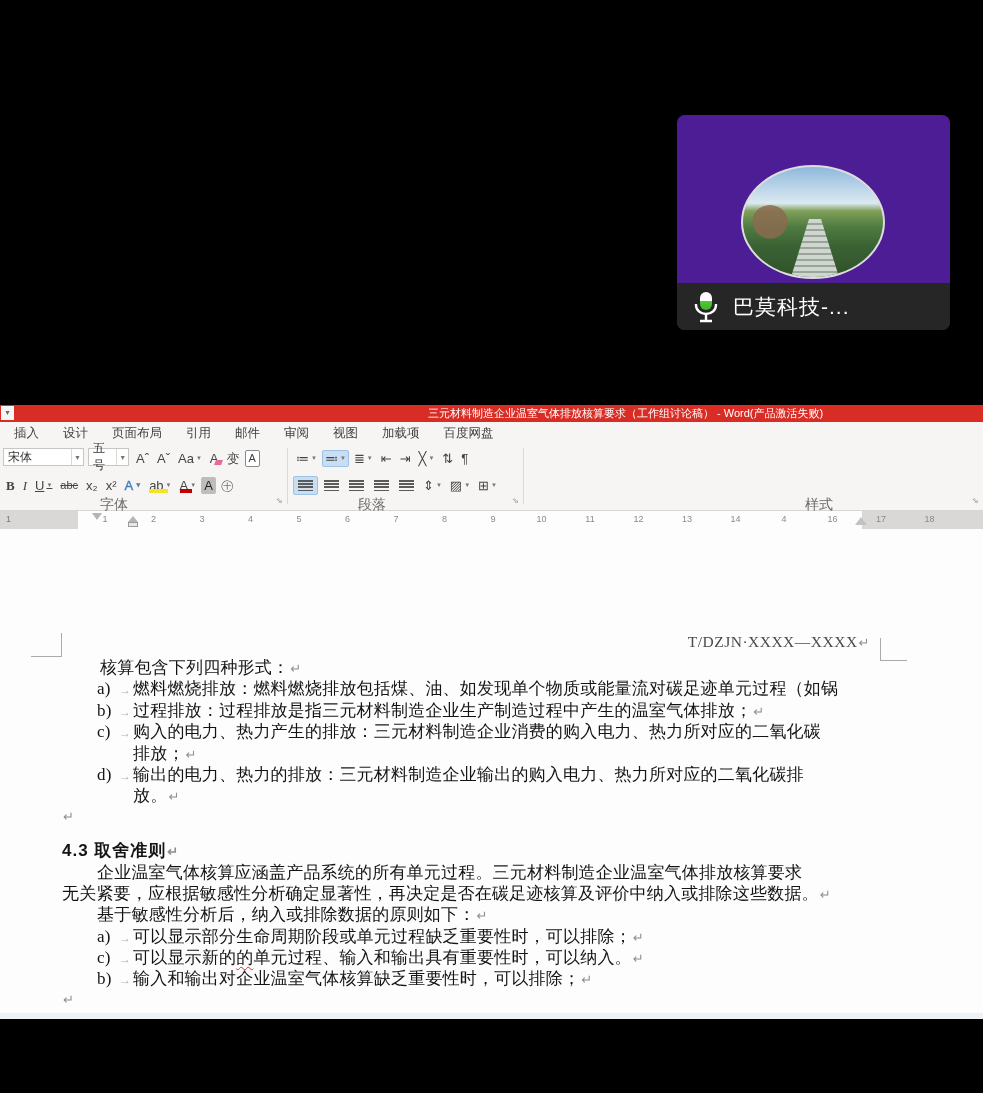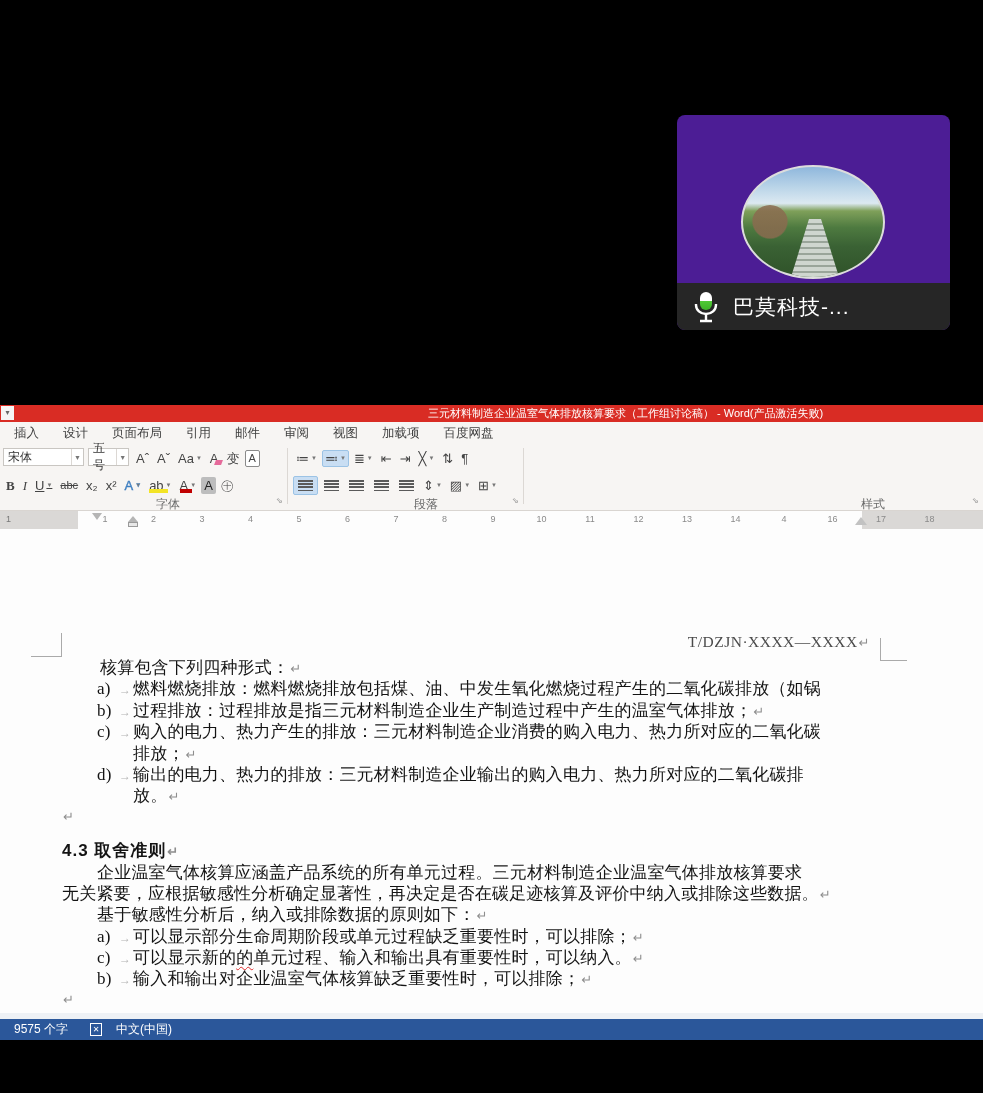--- a/index.html
+++ b/index.html
@@ -29,21 +29,21 @@
        color:#666;font-size:8px;line-height:14px;text-align:center;}
   #title-text{position:absolute;left:428px;top:406px;color:#fff;font-size:11px;white-space:nowrap;}
 
   #tabrow{position:absolute;left:0;top:422px;width:983px;height:22px;background:#f7f5f3;}
   #tabs{display:flex;height:22px;align-items:center;padding-left:2px;}
   .tab{font-size:12.5px;color:#3f3f3f;padding:0 12px;line-height:22px;white-space:nowrap;}
 
   #ribbon{position:absolute;left:0;top:444px;width:983px;height:67px;background:#f7f5f3;
           border-bottom:1px solid #d9d5d1;box-sizing:border-box;}
   .vdiv{position:absolute;top:4px;height:56px;width:1px;background:#dcd8d4;}
-  .grplabel{position:absolute;top:52px;font-size:12px;color:#6a6a6a;text-align:right;}
+  .grplabel{position:absolute;top:52px;font-size:14px;color:#6a6a6a;text-align:left;}
   .launcher{position:absolute;top:52px;font-size:8px;color:#8a8a8a;}
 
   .combo{position:absolute;height:18px;background:#fff;border:1px solid #c9c6c2;box-sizing:border-box;
          font-size:12px;color:#333;display:flex;align-items:center;padding-left:4px;}
   .combo .arr{margin-left:auto;border-left:1px solid #dcd8d4;width:11px;text-align:center;
          color:#777;font-size:7px;height:100%;display:flex;align-items:center;justify-content:center;}
 
   .iconrow{position:absolute;display:flex;align-items:center;}
   .ibtn{display:flex;align-items:flex-end;padding:1px 3px;margin:0 1px;border-radius:2px;
         font-size:13px;color:#444;line-height:15px;position:relative;}
@@ -362,37 +362,32 @@
   </div>
 
   <div id="document">
     <div class="corner1"></div>
     <div class="corner2"></div>
     <div id="doc-header">
       <span>T/DZJN·XXXX—XXXX</span><span class="pil">↵</span>
     </div>
     <div id="doc-lines">
         <div class="line" style="padding-left: 38px;"><span>核算包含下列四种形式：</span><span class="pil">↵</span></div>
-        <div class="line" style="padding-left: 35px;"><span class="lbl">a)</span><span class="tabm">→</span><span>燃料燃烧排放：燃料燃烧排放包括煤、油、中发生氧化燃烧过程产生的二氧化碳排放（如锅</span></div>
+        <div class="line" style="padding-left: 35px;"><span class="lbl">a)</span><span class="tabm">→</span><span>燃料燃烧排放：燃料燃烧排放包括煤、油、如发现单个物质或能量流对碳足迹单元过程（如锅</span></div>
         <div class="line" style="padding-left: 35px;"><span class="lbl">b)</span><span class="tabm">→</span><span>过程排放：过程排放是指三元材料制造企业生产制造过程中产生的温室气体排放；</span><span class="pil">↵</span></div>
         <div class="line" style="padding-left: 35px;"><span class="lbl">c)</span><span class="tabm">→</span><span>购入的电力、热力产生的排放：三元材料制造企业消费的购入电力、热力所对应的二氧化碳</span></div>
         <div class="line" style="padding-left: 71px;"><span>排放；</span><span class="pil">↵</span></div>
         <div class="line" style="padding-left: 35px;"><span class="lbl">d)</span><span class="tabm">→</span><span>输出的电力、热力的排放：三元材料制造企业输出的购入电力、热力所对应的二氧化碳排</span></div>
         <div class="line" style="padding-left: 71px;"><span>放。</span><span class="pil">↵</span></div>
         <div class="line" style="padding-left: 0px;"><span class="pil">↵</span></div>
         <div class="line b" style="padding-left: 0px;"><span>4.3 取舍准则</span><span class="pil">↵</span></div>
         <div class="line" style="padding-left: 35px;"><span>企业温室气体核算应涵盖产品系统的所有单元过程。三元材料制造企业温室气体排放核算要求</span></div>
         <div class="line" style="padding-left: 0px;"><span>无关紧要，应根据敏感性分析确定显著性，再决定是否在碳足迹核算及评价中纳入或排除这些数据。</span><span class="pil">↵</span></div>
         <div class="line" style="padding-left: 35px;"><span>基于敏感性分析后，纳入或排除数据的原则如下：</span><span class="pil">↵</span></div>
         <div class="line" style="padding-left: 35px;"><span class="lbl">a)</span><span class="tabm">→</span><span>可以显示部分生命周期阶段或单元过程缺乏重要性时，可以排除；</span><span class="pil">↵</span></div>
         <div class="line" style="padding-left: 35px;"><span class="lbl">c)</span><span class="tabm">→</span><span>可以显示新的</span><span class="err">的</span><span>单元过程、输入和输出具有重要性时，可以纳入。</span><span class="pil">↵</span></div>
         <div class="line" style="padding-left: 35px;"><span class="lbl">b)</span><span class="tabm">→</span><span>输入和输出对企业温室气体核算缺乏重要性时，可以排除；</span><span class="pil">↵</span></div>
         <div class="line" style="padding-left: 0px;"><span class="pil">↵</span></div>
       </div>
   </div>
 
   <div id="hscroll"></div>
-  <div id="statusbar">
-    <span class="seg">9575 个字</span>
-    <span class="proof">✕</span>
-    <span class="seg">中文(中国)</span>
-  </div>
 </div>
 
 </body></html>

